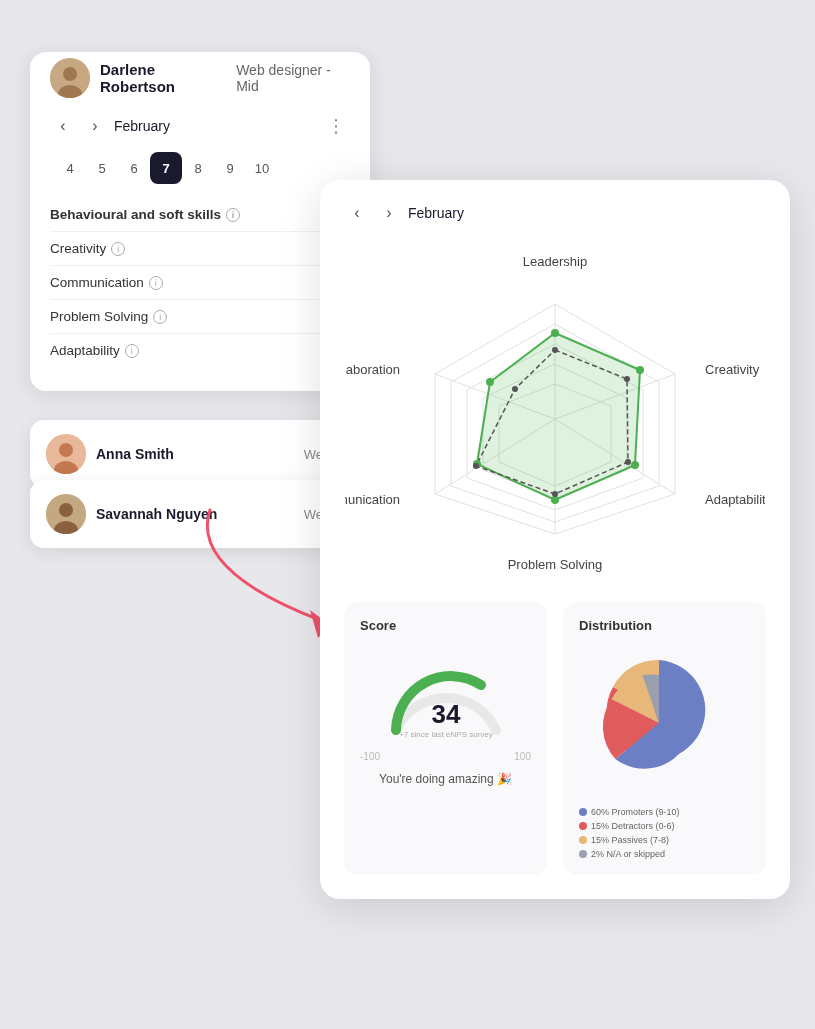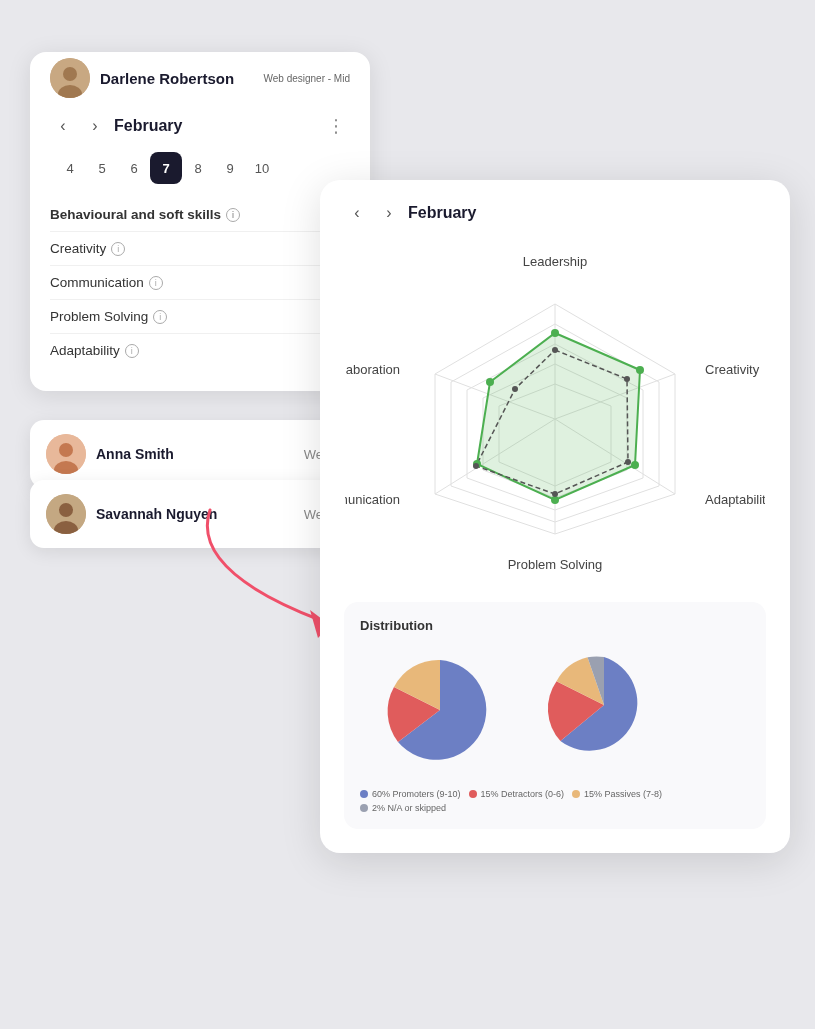--- a/index.html
+++ b/index.html
@@ -46,21 +46,21 @@
 
     .avatar svg { width: 40px; height: 40px; }
 
     .profile-name {
       font-size: 15px;
       font-weight: 600;
       color: #1a1a2e;
     }
 
     .profile-role {
-      font-size: 10px;
+      font-size: 14px;
       color: #666;
       margin-left: auto;
     }
 
     .nav-row {
       display: flex;
       align-items: center;
       gap: 6px;
       margin-bottom: 12px;
     }
@@ -73,22 +73,22 @@
       cursor: pointer;
       color: #555;
       font-size: 16px;
       display: flex;
       align-items: center;
       justify-content: center;
       border-radius: 4px;
     }
 
     .nav-month {
-      font-size: 16px;
-      font-weight: 700;
+      font-size: 14px;
+      font-weight: 400;
       color: #1a1a2e;
     }
 
     .nav-more {
       margin-left: auto;
       width: 28px;
       height: 28px;
       border: none;
       background: none;
       cursor: pointer;
@@ -439,20 +439,39 @@
       <circle cx="282" cy="135" r="3" fill="#555"></circle>
       <circle cx="283" cy="218" r="3" fill="#555"></circle>
       <circle cx="210" cy="250" r="3" fill="#555"></circle>
       <circle cx="131" cy="222" r="3" fill="#555"></circle>
       <circle cx="170" cy="145" r="3" fill="#555"></circle>
     </svg>
   </div>
 
   <div class="bottom-row">
 
+    <div class="score-card">
+      <div class="section-label">Score</div>
+      <div class="score-ring-container">
+        <svg width="130" height="100" viewBox="0 0 130 100">
+
+          <path d="M 15 85 A 55 55 0 0 1 115 85" fill="none" stroke="#e8e8e8" stroke-width="10" stroke-linecap="round"></path>
+
+          <path d="M 15 85 A 55 55 0 0 1 100 40" fill="none" stroke="#4caf50" stroke-width="10" stroke-linecap="round"></path>
+
+          <text x="65" y="78" text-anchor="middle" font-size="26" font-weight="700" fill="#1a1a2e">34</text>
+          <text x="65" y="92" text-anchor="middle" font-size="8" fill="#aaa">+7 since last eNPS survey</text>
+        </svg>
+        <div class="score-range">
+          <span>-100</span>
+          <span>100</span>
+        </div>
+        <div class="score-message">You're doing amazing 🎉</div>
+      </div>
+    </div>
 
     <div class="dist-card">
       <div class="section-label">Distribution</div>
       <svg width="160" height="130" viewBox="0 0 160 130">
 
         <path d="M 80 65 L 80 15 A 50 50 0 1 1 38 97 Z" fill="#6c7fc4"></path>
 
         <path d="M 80 65 L 38 97 A 50 50 0 0 1 34 42 Z" fill="#e05c5c"></path>
 
         <path d="M 80 65 L 34 42 A 50 50 0 0 1 80 15 Z" fill="#e8b87a"></path>

